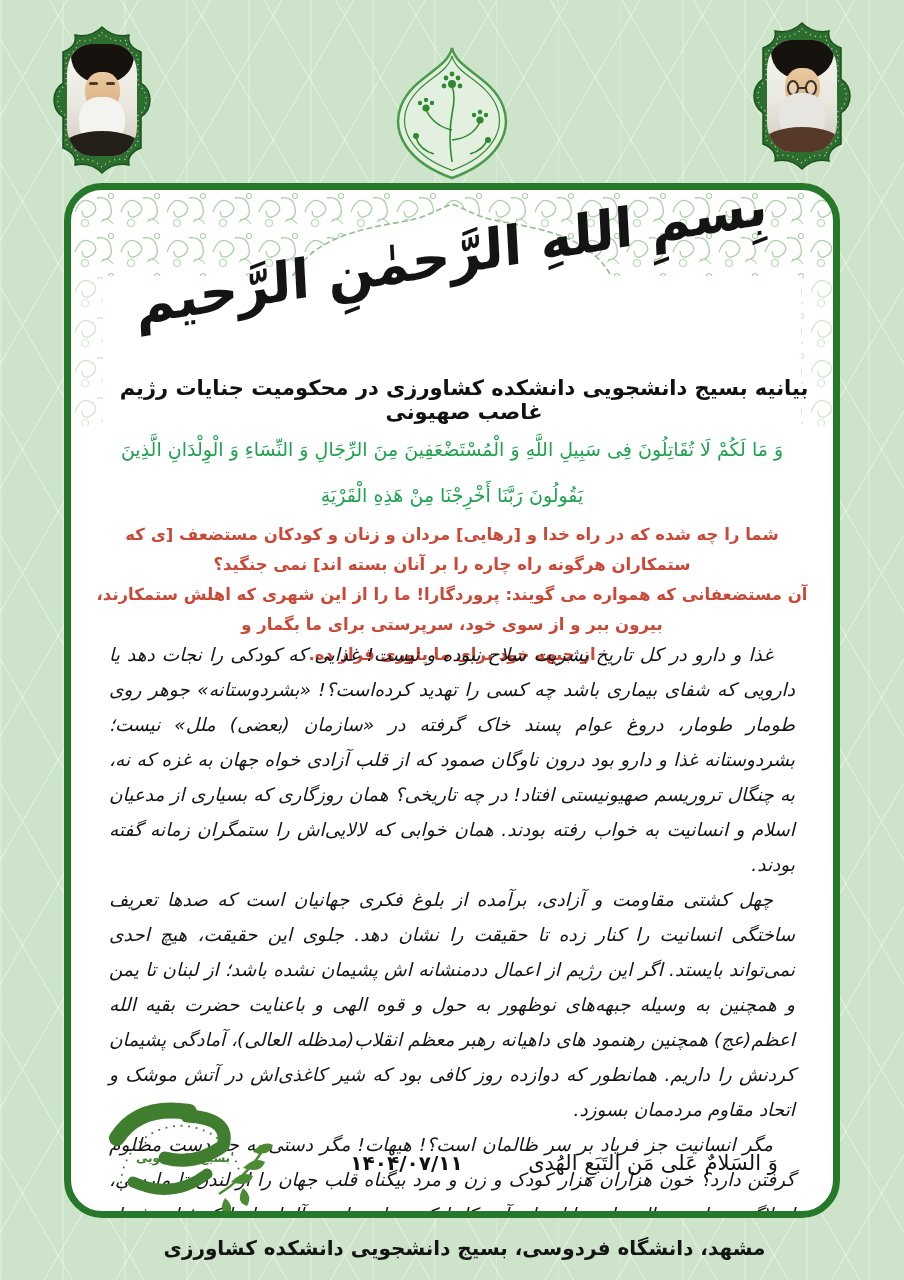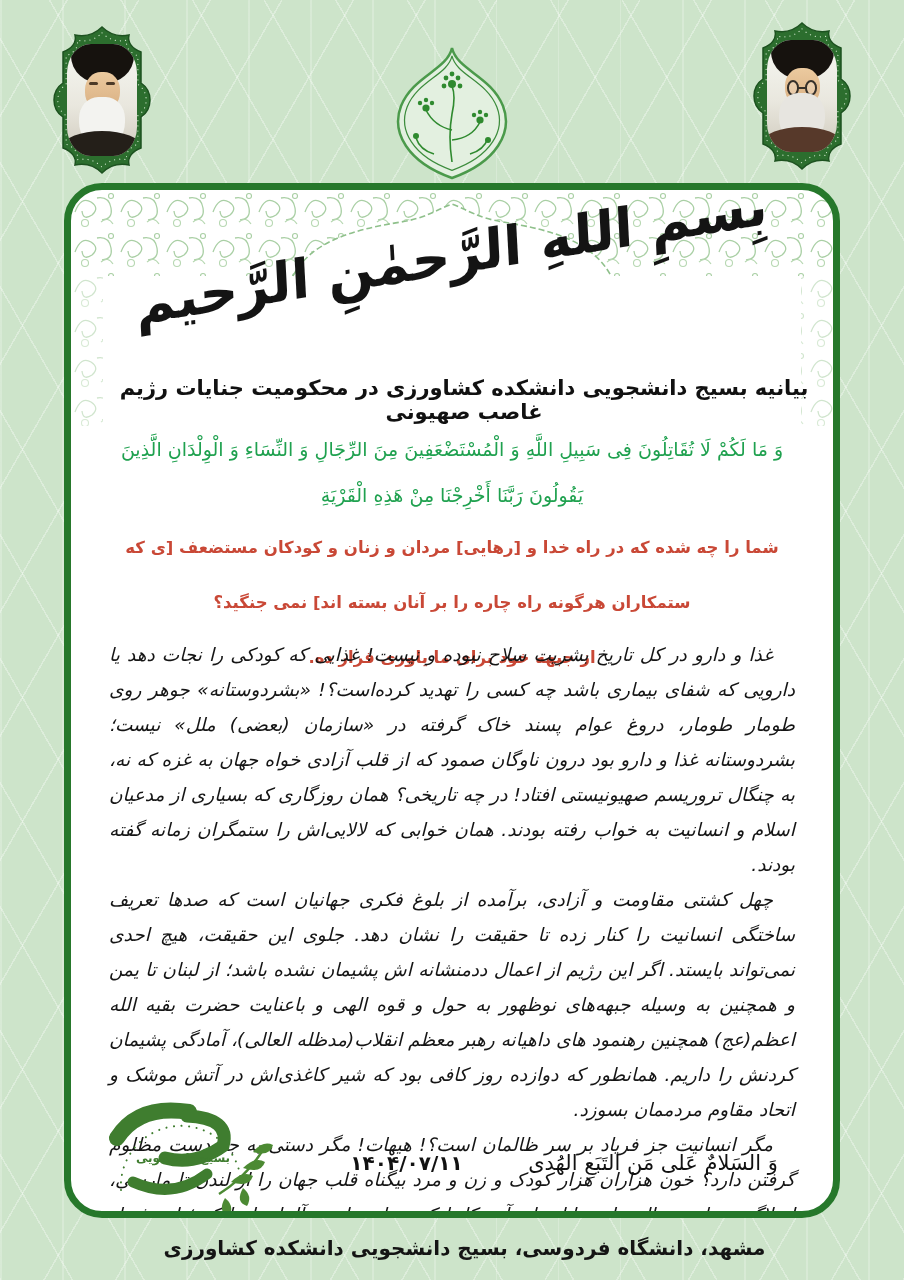--- a/index.html
+++ b/index.html
@@ -56,21 +56,21 @@
                font-size:54px; font-weight:bold; color:#141414; height:130px; }
   .bismillah span { display:inline-block; transform:rotate(-9deg) skewX(-6deg); }
 
   .title { position:absolute; top:186px; left:0; right:0; text-align:center;
            font-size:21px; font-weight:bold; color:#111;margin-left:24px; }
 
   .verse { position:absolute; top:236px; left:20px; right:20px; text-align:center;
            color:#1fa14f; font-weight:normal; font-size:19px; line-height:46px; }
 
   .translation { position:absolute; top:330px; left:24px; right:24px; text-align:center;
-                 color:#c94836; font-size:16.5px; font-weight:bold; line-height:55px; }
+                 color:#c94836; font-size:16.5px; font-weight:bold; line-height:30px; }
 
   .body-text { position:absolute; top:447px; right:38px; left:38px;
                font-size:18.5px; line-height:35px; color:#151515;
                text-align:justify; }
   .body-text p { text-indent:22px;font-style:italic; }
 
   .logo { position:absolute; left:20px; top:896px; width:208px; height:138px; }
 
   .sig-row { position:absolute; top:961px; left:0; right:0; height:40px; }
   .sig-date { position:absolute; left:268px; width:135px; text-align:center;
@@ -171,20 +171,21 @@
   </div>
 
   <div class="title">بیانیه بسیج دانشجویی دانشکده کشاورزی در محکومیت جنایات رژیم غاصب صهیونی</div>
 
   <div class="verse">
     <div>وَ مَا لَکُمْ لَا تُقَاتِلُونَ فِی سَبِیلِ اللَّهِ وَ الْمُسْتَضْعَفِینَ مِنَ الرِّجَالِ وَ النِّسَاءِ وَ الْوِلْدَانِ الَّذِینَ یَقُولُونَ رَبَّنَا أَخْرِجْنَا مِنْ هَذِهِ الْقَرْیَةِ</div>
   </div>
 
   <div class="translation">
     <div>شما را چه شده که در راه خدا و [رهایی] مردان و زنان و کودکان مستضعف [ی که ستمکاران هرگونه راه چاره را بر آنان بسته اند] نمی جنگید؟</div>
+    <div>آن مستضعفانی که همواره می گویند: پروردگارا! ما را از این شهری که اهلش ستمکارند، بیرون ببر و از سوی خود، سرپرستی برای ما بگمار و</div>
     <div>از جبهه خود برای ما یاوری قرار ده.</div>
   </div>
 
   <div class="body-text">
     <p>غذا و دارو در کل تاریخ بشریت سلاح نبوده و نیست! غذایی که کودکی را نجات دهد یا دارویی که شفای بیماری باشد چه کسی را تهدید کرده‌است؟! «بشردوستانه» جوهر روی طومار طومار، دروغ عوام پسند خاک گرفته در «سازمان (بعضی) ملل» نیست؛ بشردوستانه غذا و دارو بود درون ناوگان صمود که از قلب آزادی خواه جهان به غزه که نه، به چنگال تروریسم صهیونیستی افتاد! در چه تاریخی؟ همان روزگاری که بسیاری از مدعیان اسلام و انسانیت به خواب رفته بودند. همان خوابی که لالایی‌اش را ستمگران زمانه گفته بودند.</p>
     <p>چهل کشتی مقاومت و آزادی، برآمده از بلوغ فکری جهانیان است که صدها تعریف ساختگی انسانیت را کنار زده تا حقیقت را نشان دهد. جلوی این حقیقت، هیچ احدی نمی‌تواند بایستد. اگر این رژیم از اعمال ددمنشانه اش پشیمان نشده باشد؛ از لبنان تا یمن و همچنین به وسیله جبهه‌های نوظهور به حول و قوه الهی و باعنایت حضرت بقیه الله اعظم(عج) همچنین رهنمود های داهیانه رهبر معظم انقلاب(مدظله العالی)، آمادگی پشیمان کردنش را داریم. همانطور که دوازده روز کافی بود که شیر کاغذی‌اش در آتش موشک و اتحاد مقاوم مردممان بسوزد.</p>
     <p>مگر انسانیت جز فریاد بر سر ظالمان است؟! هیهات! مگر دستی به جز دست مظلوم گرفتن دارد؟ خون هزاران هزار کودک و زن و مرد بیگناه قلب جهان را از لندن تا مارسی، از لاگوس تا مونترال ، از خیابان‌های آمریکا تا کوچه‌های هلند و آلمان احیا کرد؛ این فریاد آزادی خواهی روزی بر تیغه‌ی خصم و وحشی‌گری صهیونیستی غلبه خواهد کرد اما تو ای برادر و خواهر مسلمان و تو ای همنوع من که انسانیت را در هر کجای عالم که میهنت باشد می‌ستایی؛ تو کجای این نبرد با شکوه هستی؟</p>
   </div>
 
   <svg class="logo" viewBox="0 0 208 138">

